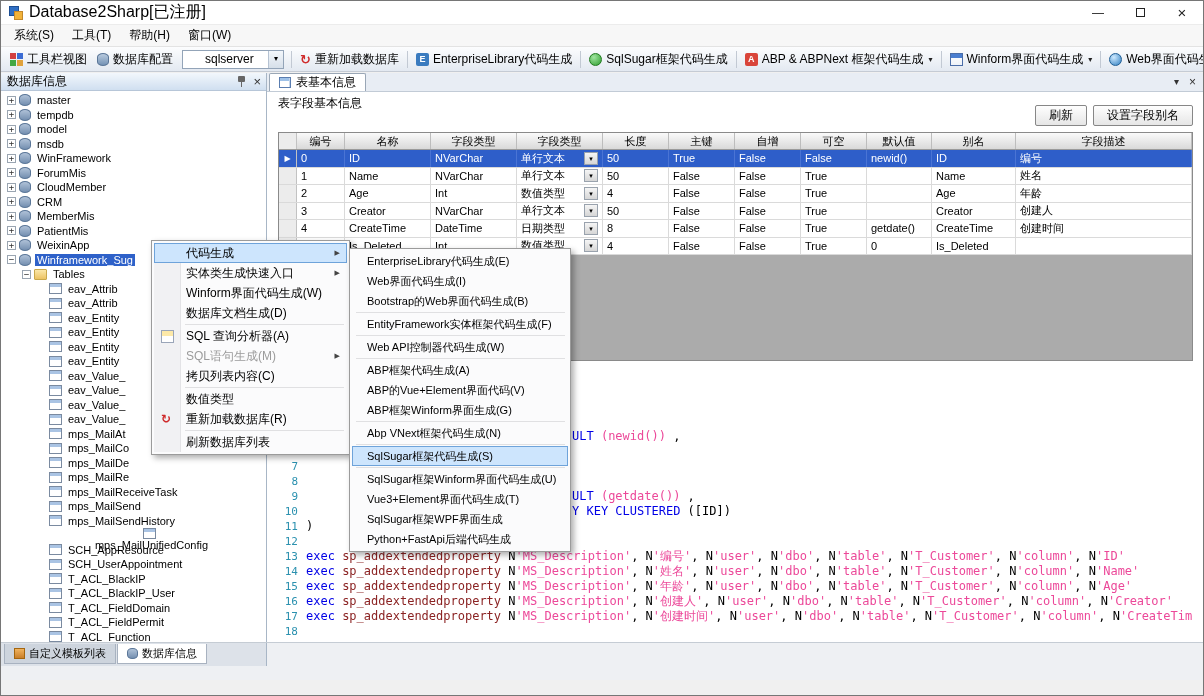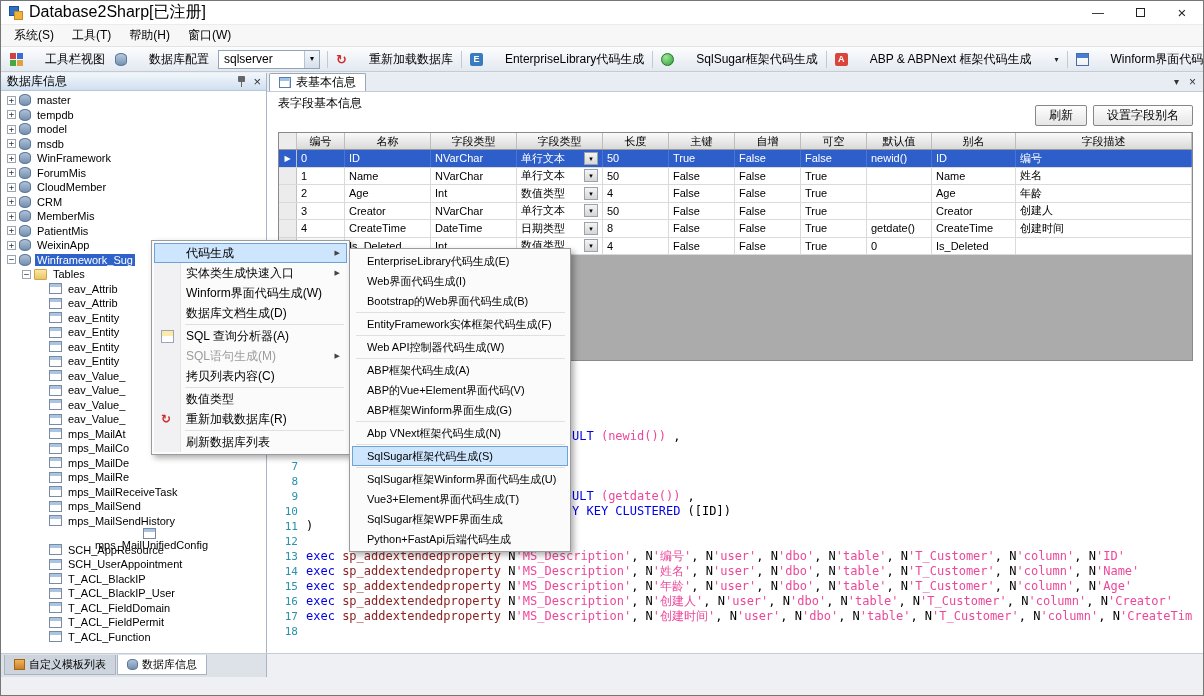--- a/index.html
+++ b/index.html
@@ -17,24 +17,24 @@
   .win-controls{margin-left:auto;display:flex;height:100%;}
   .win-btn{width:42px;display:flex;align-items:center;justify-content:center;font-size:12px;color:#222;}
   .max-box{width:9px;height:9px;border:1px solid #222;}
 
   
   .menubar{height:22px;background:#f7f7f7;display:flex;align-items:center;padding-left:4px;border-bottom:1px solid #e3e3e3;}
   .mb-item{padding:2px 9px;white-space:nowrap;}
 
   
   .toolbar{height:25px;background:linear-gradient(#fcfdfe,#e3e9f1);display:flex;align-items:center;padding:0 4px;border-bottom:1px solid #c5cbd4;white-space:nowrap;}
-  .tb-item{display:flex;align-items:center;gap:22px;padding:2px 5px;flex:none;}
+  .tb-item{display:flex;align-items:center;gap:4px;padding:2px 5px;flex:none;}
   .tb-sep{width:1px;height:17px;background:#c2c9d3;margin:0 3px;flex:none;}
   .dd{font-size:8px;margin-left:1px;color:#222;}
-  .tb-combo{display:flex;align-items:center;background:#fff;border:1px solid #93a4b8;height:19px;width:102px;padding-left:5px;margin:0 4px;flex:none;}
+  .tb-combo{display:flex;align-items:center;background:#fff;border:1px solid #93a4b8;height:19px;width:102px;padding-left:22px;margin:0 4px;flex:none;}
   .tb-combo .ca{margin-left:auto;width:15px;text-align:center;background:linear-gradient(#f3f7fb,#d6dfe9);border-left:1px solid #b5c2d2;height:17px;font-size:8px;line-height:16px;}
   .ico{display:inline-block;width:13px;height:13px;flex:none;}
   .ico.grid4{background:
       linear-gradient(#d34040,#d34040) 0 0/6px 6px no-repeat,
       linear-gradient(#3b6cd4,#3b6cd4) 7px 0/6px 6px no-repeat,
       linear-gradient(#44a844,#44a844) 0 7px/6px 6px no-repeat,
       linear-gradient(#e0a23c,#e0a23c) 7px 7px/6px 6px no-repeat;}
   .ico.cyl{width:12px;height:13px;background:linear-gradient(#b8cade,#7593b5);border:1px solid #5a7698;border-radius:6px/4px;}
   .glyph{font-size:13px;line-height:13px;font-weight:bold;width:auto;height:auto;}
   .glyph.red{color:#cf2b2b;}
@@ -95,21 +95,21 @@
   .code{position:absolute;top:277px;left:11px;right:12px;bottom:4px;overflow:hidden;font-family:"DejaVu Sans Mono",monospace;font-size:12px;background:#fff;}
   .code-line{display:flex;height:15px;line-height:15px;white-space:pre;}
   .code-num{width:24px;text-align:right;color:#2b91af;flex:none;font-size:11px;padding-right:4px;}
   .code-text{padding-left:4px;}
   .kw{color:#0000e6;}
   .str{color:#ec4899;}
   .pl{color:#000;}
   .proc{color:#8b2323;}
 
   
-  .bottom{position:absolute;left:0;bottom:4px;width:1204px;height:38px;background:#eef0f3;border-top:1px solid #c5ccd4;}
+  .bottom{position:absolute;left:0;bottom:15px;width:1204px;height:38px;background:#eef0f3;border-top:1px solid #c5ccd4;}
   .bottom-tabs{position:absolute;left:0;top:0;width:266px;height:23px;background:#dde2e9;border-right:1px solid #a8b6c6;display:flex;align-items:flex-start;padding:1px 0 0 3px;gap:1px;}
   .btab{display:flex;align-items:center;gap:4px;padding:0 9px;font-size:11px;border:1px solid #a8b2c0;border-top:none;background:#cdd4dd;height:20px;}
   .btab.active{background:#fff;}
   .bticon{width:11px;height:11px;flex:none;}
   .bticon.tpl{background:linear-gradient(#f0b35e,#c97f2a);border:1px solid #a4660f;}
   .bticon.dbi{background:linear-gradient(#b0c2d8,#748fb0);border:1px solid #5a7698;border-radius:5px/4px;}
 
   
   .menu{position:absolute;background:#fbfbfc;border:1px solid #9b9b9b;box-shadow:3px 3px 6px rgba(0,0,0,.32);z-index:100;padding:2px;}
   #ctx-menu{left:150px;top:239px;width:199px;}

